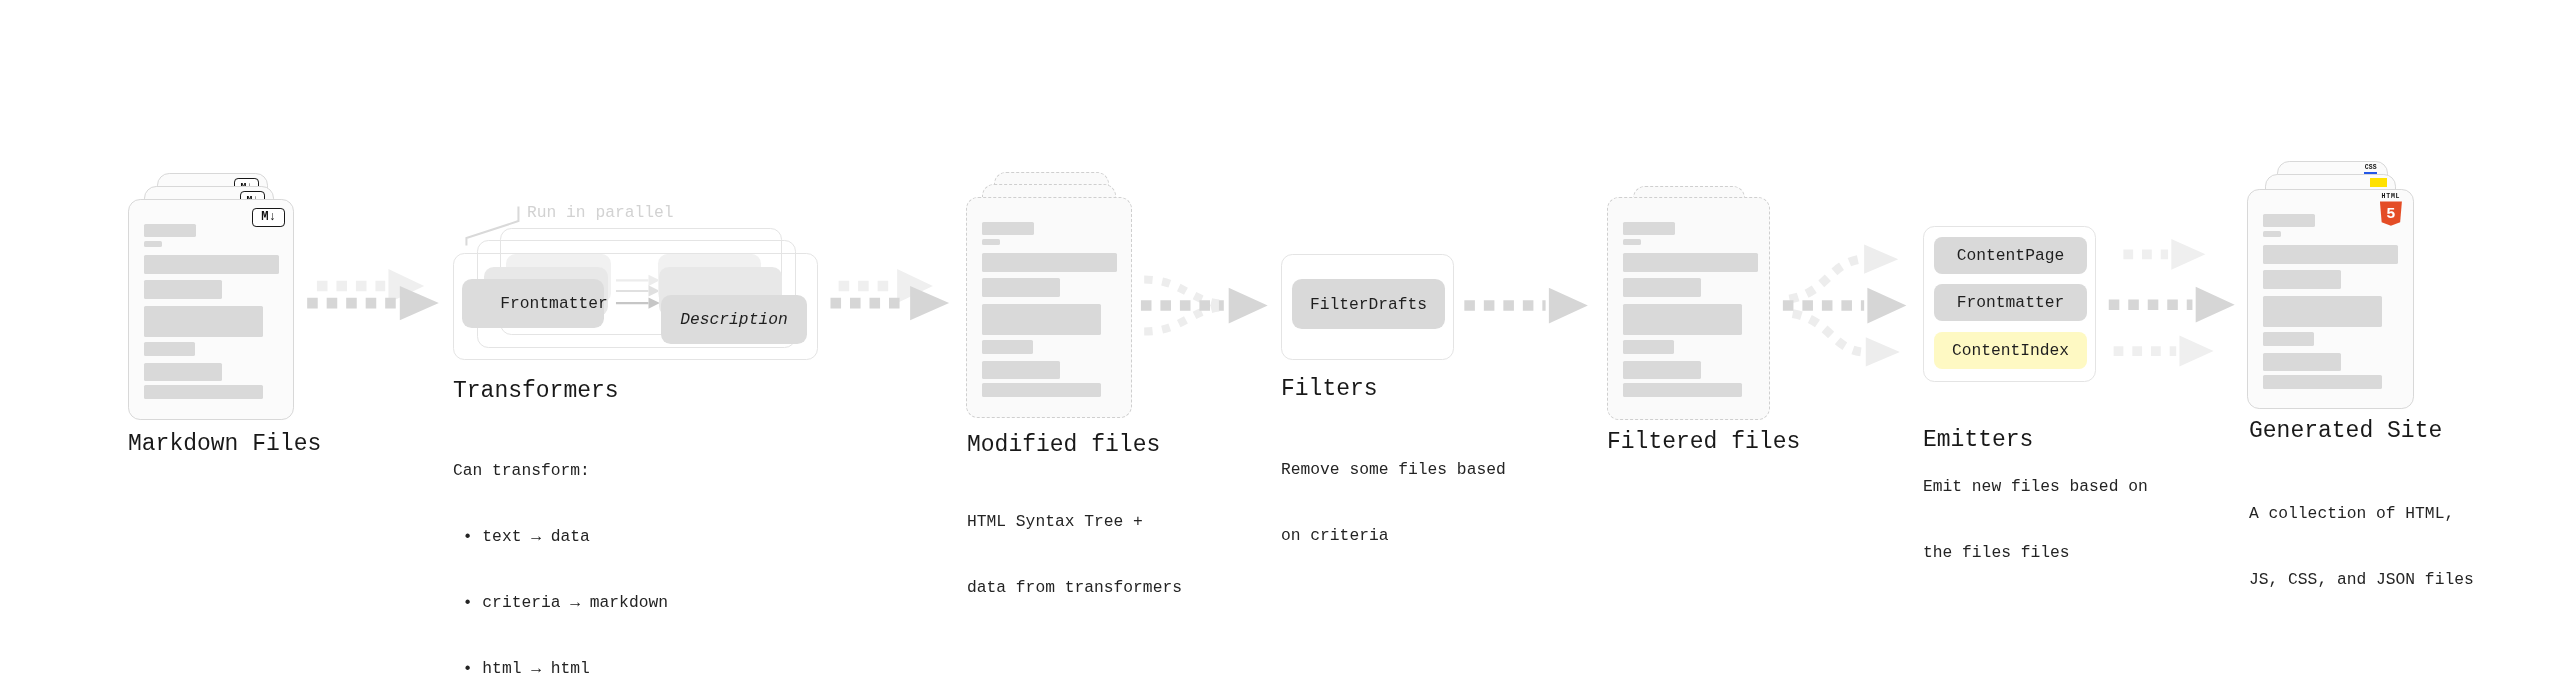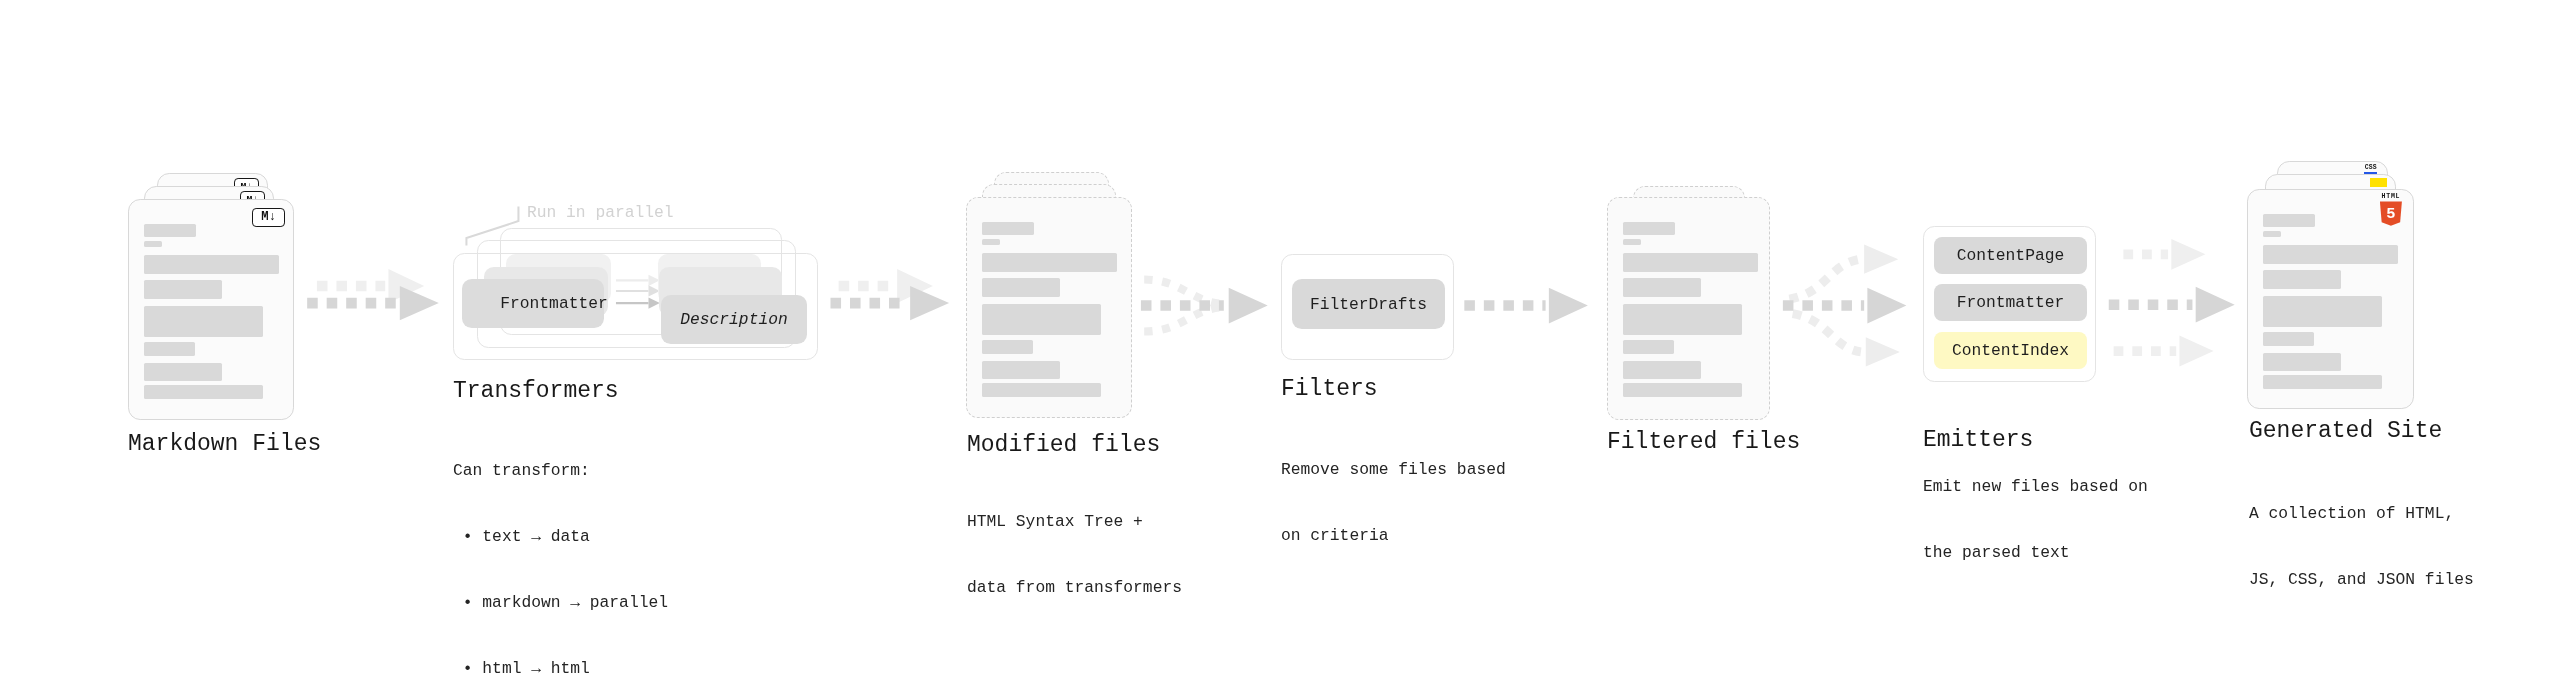--- a/index.html
+++ b/index.html
@@ -132,21 +132,21 @@
     <div class="pill" style="left:462px;top:279px;width:142px;height:49px;padding-left:42px;">Frontmatter</div>
 
     <div class="pill g3" style="left:658px;top:254px;width:103px;height:49px;"></div>
     <div class="pill g2" style="left:659px;top:267px;width:123px;height:49px;"></div>
     <div class="pill" style="left:661px;top:295px;width:146px;height:49px;font-style:italic;">Description</div>
 
     <div class="title" style="left:453px;top:379px;">Transformers</div>
     <div class="sub" style="left:453px;top:416px;">
       <div>Can transform:</div>
       <div class="indent">• text → data</div>
-      <div class="indent">• markdown → parallel</div>
+      <div class="indent">• criteria → markdown</div>
       <div class="indent">• html → html</div>
     </div>
   </section>
 
   <section>
     <div class="card dashed" style="left:994px;top:172px;width:115px;height:41px;"></div>
     <div class="card dashed" style="left:982px;top:184px;width:134px;height:41px;"></div>
     <div class="card dashed" style="left:966px;top:197px;width:166px;height:221px;">
       <div class="skel">
           <div class="bar" style="left: 14.6px; top: 24.4px; width: 52px; height: 13px;"></div>
@@ -194,21 +194,21 @@
   </section>
 
   <section>
     <div class="card outline" style="left:1923px;top:226px;width:173px;height:156px;background:#fff;"></div>
     <div class="pill" style="left:1934px;top:237px;width:153px;height:37px;background:#d9d9d9;border-radius:8.1px;">ContentPage</div>
     <div class="pill" style="left:1934px;top:284px;width:153px;height:37px;background:#d9d9d9;border-radius:8.1px;">Frontmatter</div>
     <div class="pill" style="left:1934px;top:332px;width:153px;height:37px;background:#fef9c3;border-radius:8.1px;">ContentIndex</div>
     <div class="title" style="left:1923px;top:392px;margin-top:36px;">Emitters</div>
     <div class="sub" style="left:1923px;top:432px;">
       <div>Emit new files based on</div>
-      <div>the parsed text</div>
+      <div>the files files</div>
     </div>
   </section>
 
   <section>
     <div class="card" style="left:2277px;top:161px;width:111px;height:49px;">
       <div class="cssbadge">
         <div class="csslabel">CSS</div>
         <div class="cssbar"></div>
       </div>
     </div>

